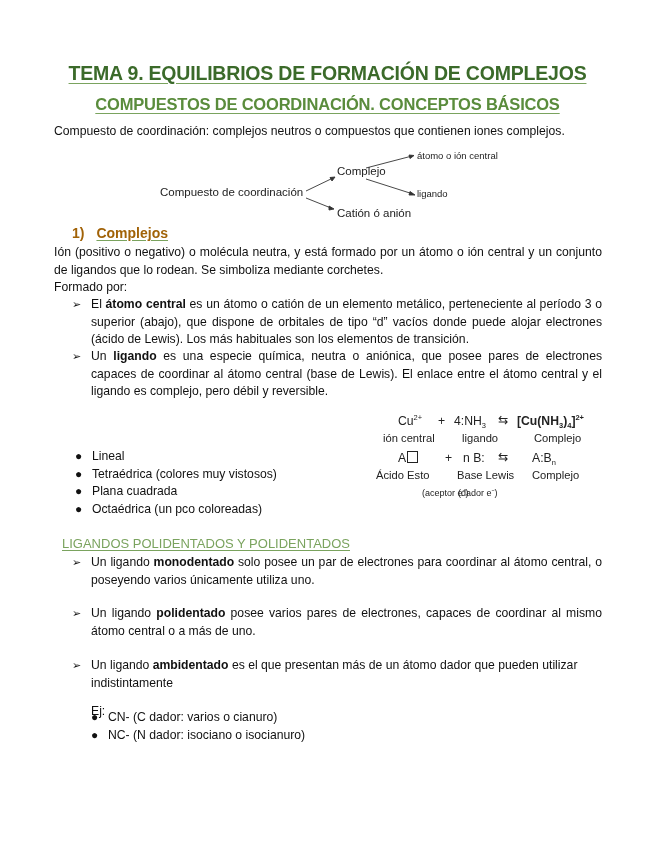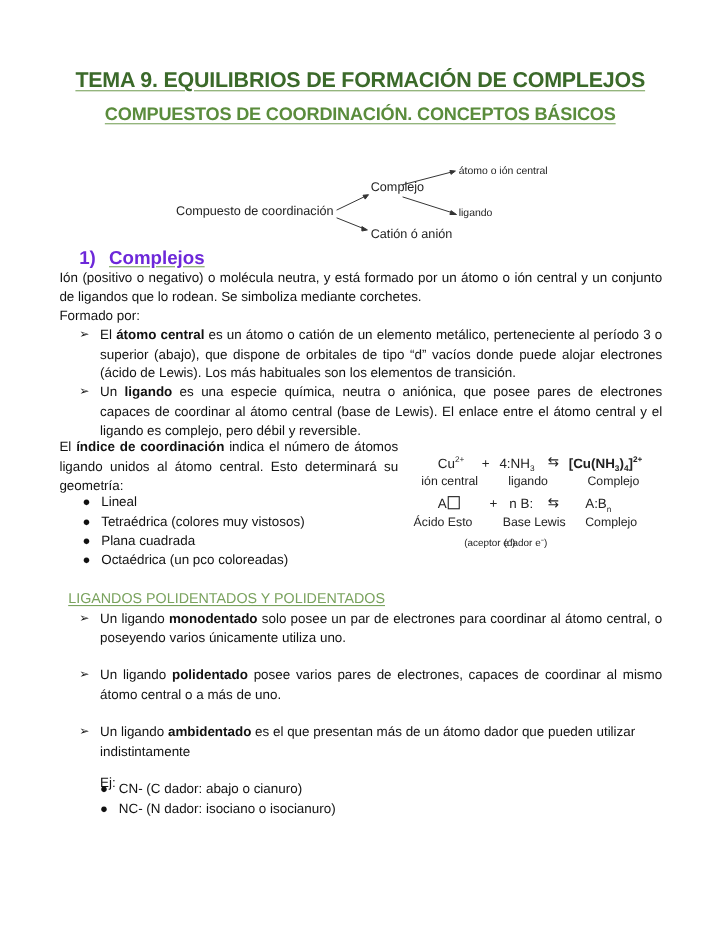--- a/index.html
+++ b/index.html
@@ -51,22 +51,22 @@
       left: 54px; width: 548px;
       font-size: 12.2px;
       line-height: 17.5px;
       text-align: justify;
     }
     .para b { font-weight: bold; }
     .diagram-text { font-size: 11.5px; color: #222; }
     .diagram-small { font-size: 9.5px; color: #222; }
     .section-h {
       left: 72px; top: 225px;
-      font-size: 17px; font-weight: bold;
-      color: #6d28d9;
+      font-size: 14px; font-weight: bold;
+      color: #a16207;
     }
     .section-h .num { margin-right: 12px; }
     .section-h .lbl {
       text-decoration: underline;
       text-decoration-color: #7aa35e;
       text-underline-offset: 2px;
     }
     .arrow-item {
       position: absolute;
       left: 72px;
@@ -110,20 +110,21 @@
     }
   </style>
 </head>
 <body>
 
 <div class="page">
 
   <div class="abs title">TEMA 9. EQUILIBRIOS DE FORMACIÓN DE COMPLEJOS</div>
   <div class="abs subtitle">COMPUESTOS DE COORDINACIÓN. CONCEPTOS BÁSICOS</div>
 
+  <div class="abs txt" style="left:54px; top:123px;">Compuesto de coordinación: complejos neutros o compuestos que contienen iones complejos.</div>
 
   <div>
     <svg class="abs" style="left:0; top:0;" width="655" height="230">
       <g stroke="#333" stroke-width="0.9" fill="#333">
 
         <line x1="306" y1="191" x2="333" y2="178"></line>
         <polygon points="335,177 330,177.5 332,181"></polygon>
 
         <line x1="306" y1="198" x2="331" y2="208"></line>
         <polygon points="334,209 329,206 329,210"></polygon>
@@ -152,21 +153,20 @@
   <div class="arrow-item" style="top:296px;">
     <span class="mark">➢</span>
     <span class="body"><span>El </span><b>átomo central</b><span> es un átomo o catión de un elemento metálico, perteneciente al período 3 o superior (abajo), que dispone de orbitales de tipo “d” vacíos donde puede alojar electrones (ácido de Lewis). Los más habituales son los elementos de transición.</span></span>
   </div>
 
   <div class="arrow-item" style="top:348px;">
     <span class="mark">➢</span>
     <span class="body"><span>Un </span><b>ligando</b><span> es una especie química, neutra o aniónica, que posee pares de electrones capaces de coordinar al átomo central (base de Lewis). El enlace entre el átomo central y el ligando es complejo, pero débil y reversible.</span></span>
   </div>
 
-  <div class="para" style="top:398px; width:308px;"><span>El </span><b>índice de coordinación</b><span> indica el número de átomos ligando unidos al átomo central. Esto determinará su geometría:</span></div>
 
   <div class="bullet-list" style="top:448px;">
     <div class="row">
         <span class="dot">●</span>
         <span class="lbl">Lineal</span>
       </div>
     <div class="row">
         <span class="dot">●</span>
         <span class="lbl">Tetraédrica (colores muy vistosos)</span>
       </div>
@@ -220,21 +220,21 @@
   <div class="arrow-item" style="top:657px;">
     <span class="mark">➢</span>
     <span class="body" style="text-align:left;"><span>Un ligando </span><b>ambidentado</b><span> es el que presentan más de un átomo dador que pueden utilizar indistintamente</span></span>
   </div>
 
   <div class="abs txt" style="left:91px; top:691px;margin-top:12px;">Ej:</div>
 
   <div class="bullet-list" style="top:709px; left:88px;">
     <div class="row">
         <span class="dot">●</span>
-        <span class="lbl">CN- (C dador: abajo o cianuro)</span>
+        <span class="lbl">CN- (C dador: varios o cianuro)</span>
       </div>
     <div class="row">
         <span class="dot">●</span>
         <span class="lbl">NC- (N dador: isociano o isocianuro)</span>
       </div>
   </div>
 
 </div>
 
 </body></html>

